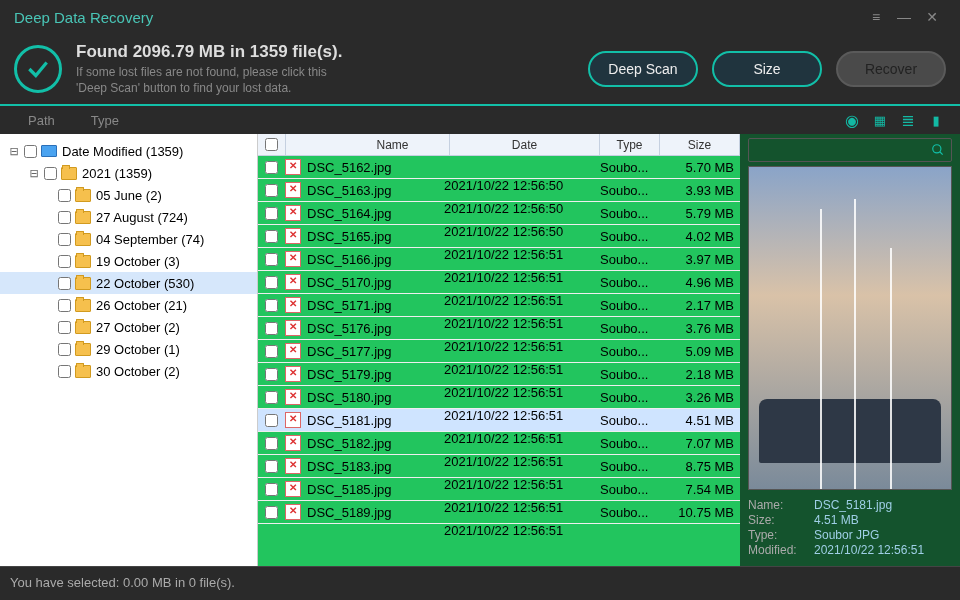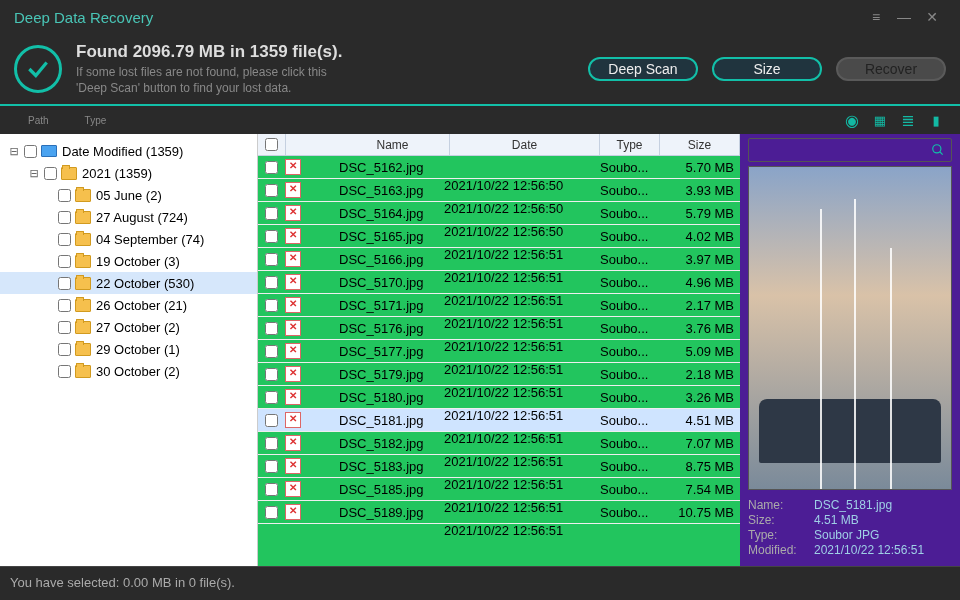--- a/index.html
+++ b/index.html
@@ -8,28 +8,28 @@
 .titlebar { height:34px; background:#2a2a2a; display:flex; align-items:center; padding:0 14px; }
 .titlebar .title { color:#49c5b6; font-size:15px; font-weight:500; flex:1; }
 .titlebar .winbtn { width:28px; height:28px; display:flex; align-items:center; justify-content:center; color:#888; cursor:pointer; font-size:14px; }
 
 .header { height:70px; background:#2a2a2a; display:flex; align-items:center; padding:0 14px; }
 .header .check-circle { width:48px; height:48px; border:3px solid #12bfa8; border-radius:50%; display:flex; align-items:center; justify-content:center; color:#12bfa8; margin-right:14px; }
 .header .check-circle svg { width:26px; height:26px; }
 .header .msg { flex:1; }
 .header .msg .line1 { color:#ddd; font-size:17px; font-weight:bold; margin-bottom:2px;}
 .header .msg .line2 { color:#888; font-size:12px; line-height:1.35; }
-.header .btn { width:110px; height:24px; border-radius:18px; display:flex; align-items:center; justify-content:center; margin-left:14px; font-size:14px; cursor:pointer; }
+.header .btn { width:110px; height:36px; border-radius:18px; display:flex; align-items:center; justify-content:center; margin-left:14px; font-size:14px; cursor:pointer; }
 .btn-dark { background:#20343e; border:2px solid #12bfa8; color:#eee; }
 .btn-recover { background:#4a4a4a; border:2px solid #5a5a5a; color:#222; }
 
 .teal-rule { height:2px; background:#12bfa8; }
 
 .tabs-row { height:28px; background:#2a2a2a; display:flex; align-items:stretch; padding:0 10px; }
-.tabs-row .tab { padding:3px 18px; display:flex; align-items:center; color:#888; font-size:10px; cursor:pointer; }
+.tabs-row .tab { padding:3px 18px; display:flex; align-items:center; color:#888; font-size:13px; cursor:pointer; }
 .tabs-row .tab.active { background:#8b5cf6; color:#eee;margin-top:36px; }
 .tabs-row .spacer { flex:1; }
 .tabs-row .tool { width:28px; display:flex; align-items:center; justify-content:center; color:#13b9a4; cursor:pointer; font-size:16px; }
 
 .body { display:flex; height:432px; background:#2a2a2a; }
 .tree { width:258px; background:#fff; color:#000; overflow:auto; padding:6px 0; font-size:13px; border-right:1px solid #ccc; }
 .tree-row { display:flex; align-items:center; height:22px; padding:0 6px; white-space:nowrap; cursor:pointer; }
 .tree-row.selected { background:#d6e7fb; }
 .tree .exp { width:12px; text-align:center; color:#666; font-size:11px; margin-right:2px; display:inline-block;}
 .tree input[type=checkbox] { margin:0 4px 0 2px; width:13px; height:13px; }
@@ -41,23 +41,23 @@
 .list { flex:1; background:#22c55e; color:#000; display:flex; flex-direction:column; overflow:hidden; }
 .list-head { display:flex; background:#eef3fa; border-bottom:1px solid #c5d0e0; height:22px; font-size:12px; color:#333; }
 .list-head .col { border-right:1px solid #c5d0e0; display:flex; align-items:center; justify-content:center; }
 .c-chk{width:28px;} .c-name{flex:1; justify-content:flex-start; padding-left:50px;} .c-date{width:150px;} .c-type{width:60px;} .c-size{width:80px;}
 .list-body { flex:1; overflow-y:auto; overflow-x:hidden; }
 .row { display:flex; height:23px; align-items:center; border-bottom:1px solid #eee; font-size:13px; }
 .row.selected { background:#cfe4ff; }
 .row input[type=checkbox] { margin:0 7px; width:13px; height:13px; }
 .row .ficon { width:16px; height:16px; background:#fff; border:1px solid #d66; position:relative; margin-right:6px; }
 .row .ficon::after { content:"✕"; color:#d33; position:absolute; font-size:10px; top:0; left:3px; font-weight:bold;}
-.row .rname{flex:1;margin-left:32px;} .row .rdate{width:150px;margin-top:36px;} .row .rtype{width:60px; overflow:hidden; text-overflow:ellipsis; white-space:nowrap;margin-left:6px;} .row .rsize{width:80px; text-align:right; padding-right:6px;}
-
-.preview { width:220px; background:#4c1d95; display:flex; flex-direction:column; padding:4px 8px 8px; }
+.row .rname{flex:1;} .row .rdate{width:150px;margin-top:36px;} .row .rtype{width:60px; overflow:hidden; text-overflow:ellipsis; white-space:nowrap;margin-left:6px;} .row .rsize{width:80px; text-align:right; padding-right:6px;}
+
+.preview { width:220px; background:#14532d; display:flex; flex-direction:column; padding:4px 8px 8px; }
 .preview .search { height:24px; border:1px solid #555; border-radius:2px; display:flex; align-items:center; justify-content:flex-end; padding:0 6px; color:#12bfa8; margin-bottom:4px; }
 .preview .img { flex:1; background:linear-gradient(to bottom,#8aa4c8 0%,#d9c2a8 40%,#7a8a9a 100%); border:1px solid #555; position:relative; overflow:hidden; }
 .mast { position:absolute; bottom:0; width:2px; background:rgba(255,255,255,0.85);}
 .mast.m1{left:35%; height:87%;} .mast.m2{left:52%; height:90%;} .mast.m3{left:70%; height:75%;}
 .hull { position:absolute; bottom:8%; left:5%; right:5%; height:20%; background:#2e3846; border-radius:8px 8px 2px 2px;}
 .meta { margin-top:8px; font-size:12px; color:#ccc; }
 .meta .mrow { display:flex; margin-bottom:1px; }
 .meta .mlab { width:66px; color:#aaa; }
 .meta .mval { color:#9fcfe6; flex:1; }
 

